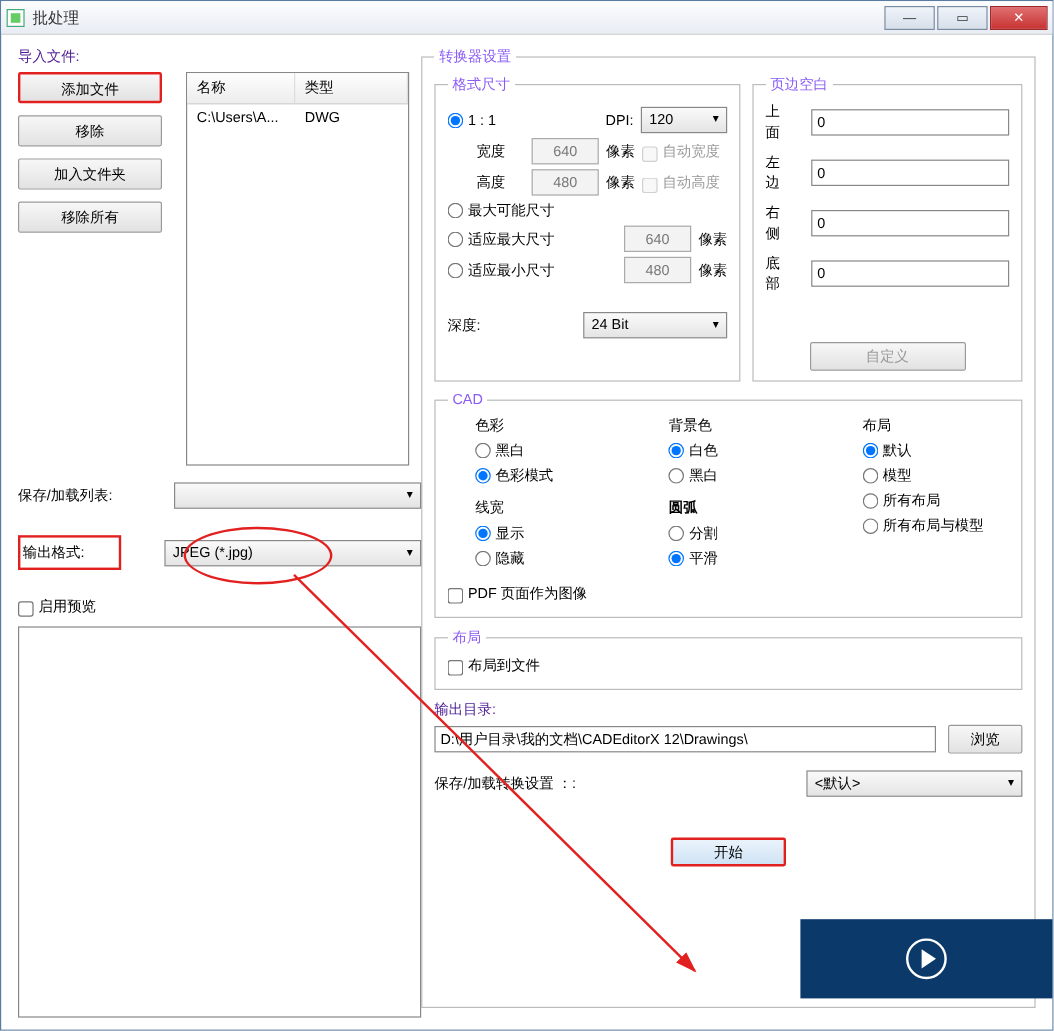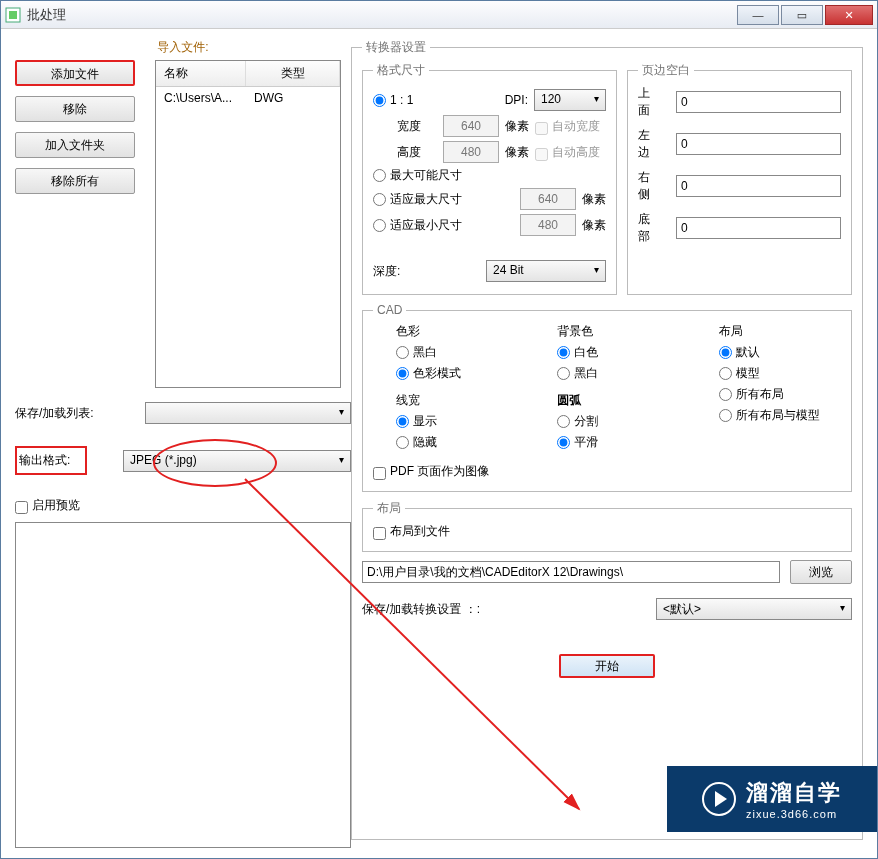--- a/index.html
+++ b/index.html
@@ -7,37 +7,37 @@
 .window { width: 878px; height: 859px; background: #fff; border: 1px solid #5a7ca0; position: relative; }
 .titlebar { height: 28px; background: linear-gradient(to bottom, #fdfdfe, #e8ecf3); border-bottom: 1px solid #ccc; display: flex; align-items: center; padding: 0 4px; }
 .titlebar .icon { width: 16px; height: 16px; margin-right: 6px; display: inline-block; }
 .titlebar .title { flex: 1; color: #333; font-size: 13px; }
 .winbtns { display: flex; }
 .winbtn { width: 42px; height: 20px; border: 1px solid #7a8aa0; background: linear-gradient(to bottom,#f0f4fa,#d6dfea); margin-left: 2px; text-align: center; line-height: 18px; font-size: 11px; color:#333;}
 .winbtn.close { background: linear-gradient(to bottom,#e07070,#c83232); color:#fff; width:48px; border-color:#a02828;}
 .content { padding: 10px 14px; display: flex; height: calc(100% - 28px); }
 .leftcol { width: 336px; display:flex; flex-direction:column; }
 .rightcol { flex:1; display:flex; flex-direction:column; }
-.label { color:#a16207; margin-bottom:4px;text-align:center; }
+.label { color:#4c1d95; margin-bottom:4px; }
 .btn { display:block; width:120px; height:26px; background:linear-gradient(to bottom,#f7f7f7,#e2e2e2); border:1px solid #999; border-radius:2px; margin-bottom:10px; text-align:center; line-height:24px; cursor:pointer;}
 .filelist { border:1px solid #888; background:#fff; flex:1; min-height:320px; }
-.filelist-header { display:flex; background:linear-gradient(to bottom,#fdfdfd,#ededed); border-bottom:1px solid #ccc;gap:27px;}
+.filelist-header { display:flex; background:linear-gradient(to bottom,#fdfdfd,#ededed); border-bottom:1px solid #ccc;}
 .filelist-header .col { padding:4px 8px; border-right:1px solid #ddd;}
 .filelist-row { display:flex; }
 .filelist-row .col { padding:4px 8px; white-space:nowrap; overflow:hidden; text-overflow:ellipsis;}
 .col-name{width:90px;} .col-type{flex:1;}
 .row-label { display:flex; align-items:center; margin-top:14px;}
 .row-label .lbl{width:130px;}
 .dropdown { flex:1; height:22px; border:1px solid #888; background:linear-gradient(to bottom,#fafafa,#e4e4e4); padding:2px 22px 2px 6px; position:relative;}
 .dropdown::after{content:"▾"; position:absolute; right:6px; top:3px; font-size:10px;}
 .chk { display:inline-flex; align-items:flex-end; gap:4px;}
 .chk input{width:13px;height:13px;}
 .previewbox { border:1px solid #888; flex:1; margin-top:8px; min-height:260px; background:#fff;}
 fieldset { border:1px solid #bbb; margin:0 0 8px 0; padding:6px 10px 8px 10px;}
-fieldset legend{padding:0 4px; color:#737373;}
+fieldset legend{padding:0 4px; color:#8b5cf6;}
 .radio-row, .field-row { display:flex; align-items:center; gap:6px; margin:4px 0;}
 .numbox { width:56px; height:22px; border:1px solid #aaa; background:#f3f3f3; text-align:center; color:#777;}
 .txt { height:22px; border:1px solid #888; background:#fff; padding:2px 4px;}
 .grid2 { display:flex; gap:16px;}
 .grid2 > div{flex:1;margin-left:23px;}
 .smallbtn{height:24px;padding:0 18px;background:linear-gradient(to bottom,#f7f7f7,#e2e2e2);border:1px solid #999;border-radius:2px;cursor:pointer;}
 .disabled{color:#999;}
 .red-box{border:2px solid #e22020;}
 .ellipse{position:absolute;border:2px solid #e22020;border-radius:50%;pointer-events:none;}
 .arrow-svg{position:absolute;pointer-events:none;}
@@ -93,21 +93,21 @@
           </div>
         </div>
       </div>
 
       <div class="row-label">
         <div class="lbl">保存/加载列表:</div>
         <div class="dropdown"></div>
       </div>
 
       <div class="row-label" style="margin-top:22px;">
-        <div class="lbl red-box" style="padding:4px 2px;width:72px;">输出格式:</div>
+        <div class="lbl red-box" style="padding:4px 2px;width:86px;">输出格式:</div>
         <div style="width:36px;"></div>
         <div class="dropdown">JPEG (*.jpg)</div>
       </div>
 
       <div class="chk" style="margin-top:22px;">
         <input type="checkbox" style="">
         <span>启用预览</span>
       </div>
       <div class="previewbox"></div>
     </div>
@@ -184,20 +184,23 @@
             <div class="margins-grid">
               <span>上面</span>
               <input class="txt" value="0" style="">
               <span>左边</span>
               <input class="txt" value="0" style="">
               <span>右侧</span>
               <input class="txt" value="0" style="">
               <span>底部</span>
               <input class="txt" value="0" style="">
             </div>
+            <div style="text-align:center;margin-top:40px;">
+              <button class="smallbtn disabled" disabled="" style="width:130px;">自定义</button>
+            </div>
           </fieldset>
         </div>
 
         <fieldset>
           <legend>CAD</legend>
           <div class="grid2">
             <div>
               <div class="section-title">色彩</div>
               <div class="radio-row">
                   <label class="radio">
@@ -288,29 +291,30 @@
         </fieldset>
 
         <fieldset>
           <legend>布局</legend>
           <label class="chk">
               <input type="checkbox" style="">
               <span>布局到文件</span>
             </label>
         </fieldset>
 
+        <div class="label">输出目录:</div>
         <div style="display:flex;gap:10px;align-items:center;">
           <input class="txt" style="flex: 1 1 0%;" value="D:\用户目录\我的文档\CADEditorX 12\Drawings\">
           <button class="smallbtn">浏览</button>
         </div>
 
         <div style="display:flex;gap:10px;align-items:center;margin-top:14px;">
           <span>保存/加载转换设置 ：:</span>
           <span style="flex:1"></span>
-          <div class="dropdown" style="width:196px;flex:none;">&lt;默认&gt;</div>
+          <div class="dropdown" style="width:180px;flex:none;">&lt;默认&gt;</div>
         </div>
 
         <div style="text-align:center;margin-top:34px;">
           <button class="smallbtn red-box" style="width:96px;background:linear-gradient(to bottom,#eaf3fb,#cfe3f5);">开始</button>
         </div>
       </fieldset>
     </div>
   </div>
 
   <div class="ellipse" style="left:152px;top:438px;width:124px;height:48px;"></div>
@@ -318,18 +322,14 @@
     <defs>
         <marker id="ah" markerWidth="10" markerHeight="10" refX="8" refY="3" orient="auto">
           <path d="M0,0 L9,3 L0,6 Z" fill="#e22020"></path>
         </marker>
       </defs>
     <line x1="244" y1="478" x2="578" y2="808" stroke="#e22020" stroke-width="2" marker-end="url(#ah)"></line>
   </svg>
 
   <div class="watermark">
     <div class="pl"></div>
-    <div>
-      <div class="big">溜溜自学</div>
-      <div class="sm">zixue.3d66.com</div>
-    </div>
   </div>
 </div>
 
 </body></html>

